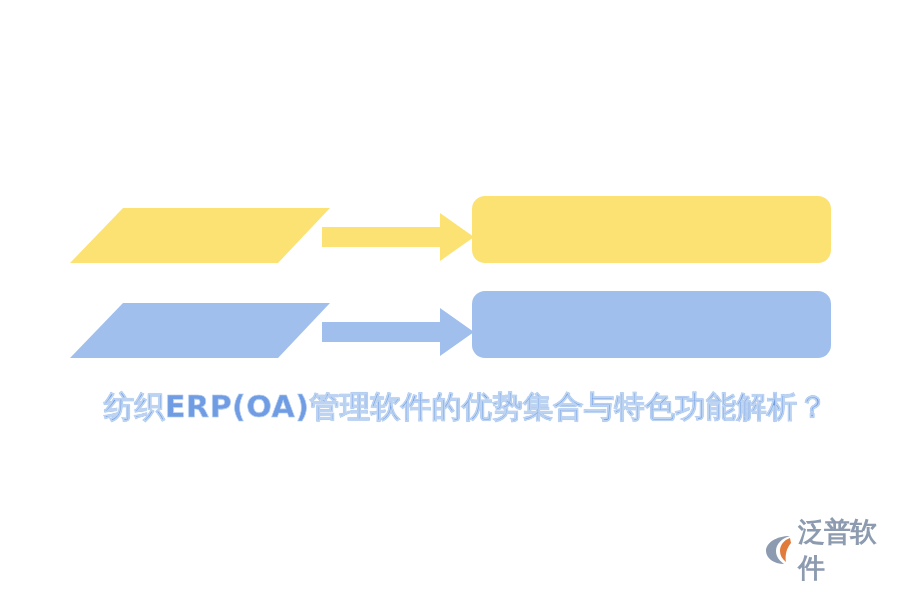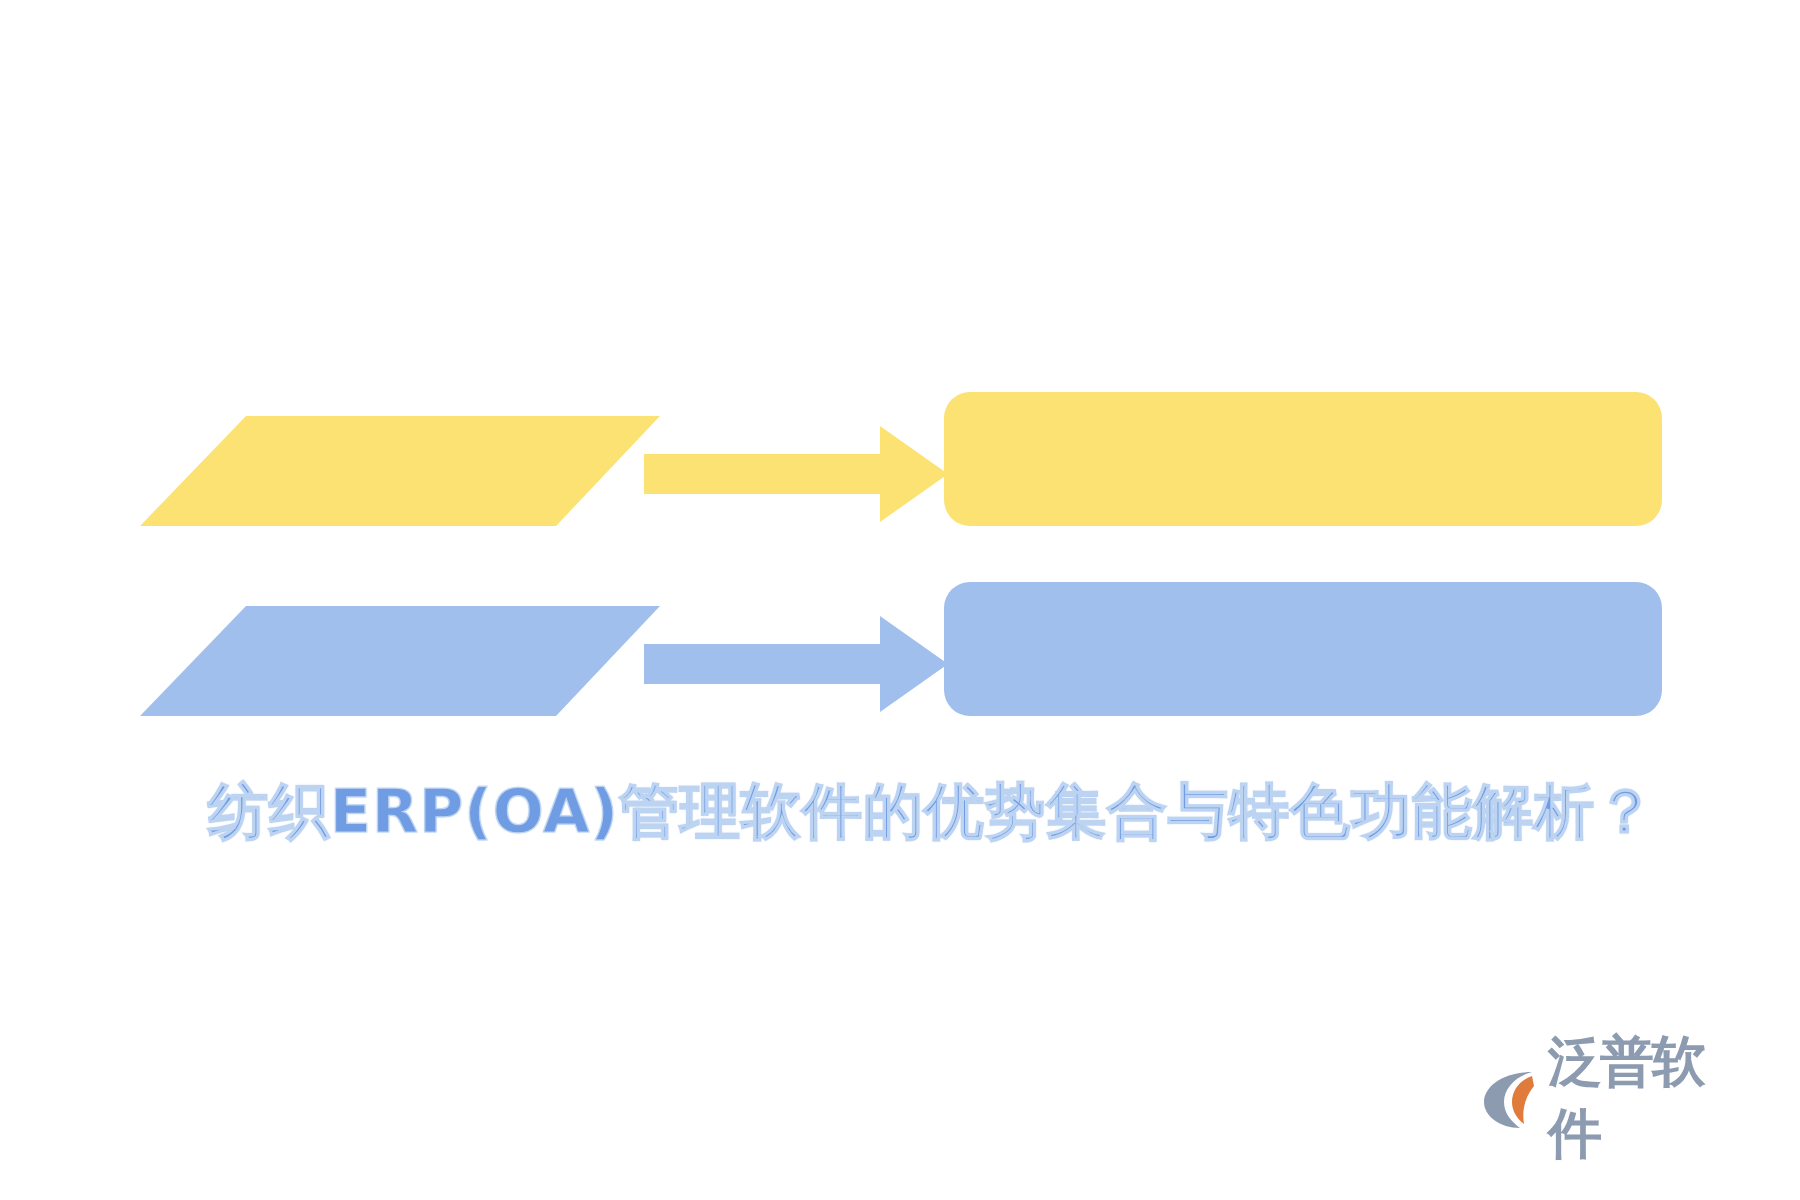--- a/index.html
+++ b/index.html
@@ -57,21 +57,21 @@
     -webkit-text-stroke: 0.6px #bcd3f2;
     text-shadow: 0 0 1px rgba(160, 190, 235, 0.9);
     white-space: nowrap;
     font-family: "DejaVu Sans", "Liberation Sans", sans-serif;
     margin-left: 20px;
   }
 
   
   .logo {
     position: absolute;
-    right: 24px;
+    right: 0;
     bottom: 8px;
     width: 140px;
     height: 62px;
   }
   .logo-row {
     display: flex;
     align-items: center;
     height: 40px;
   }
   .logo-mark {

